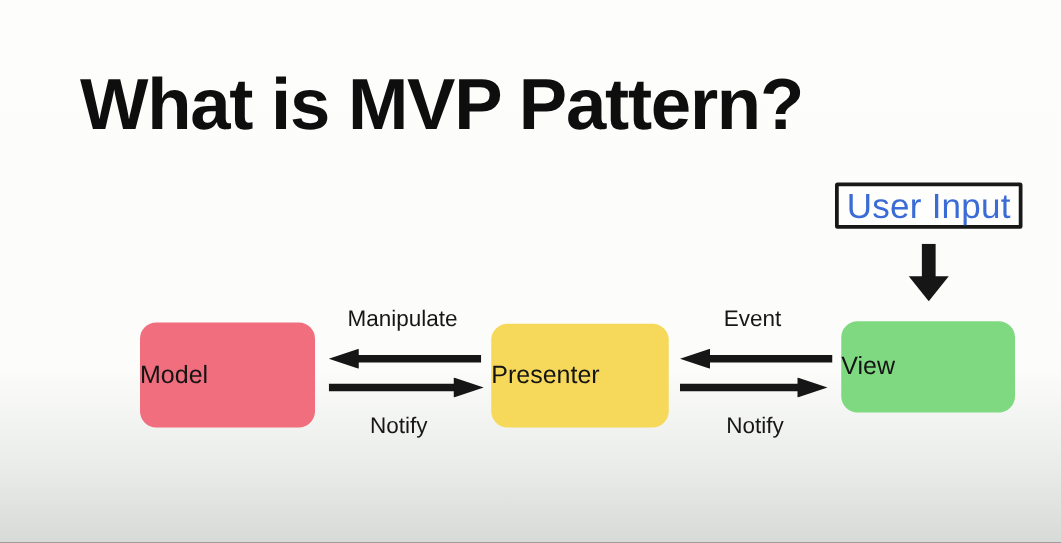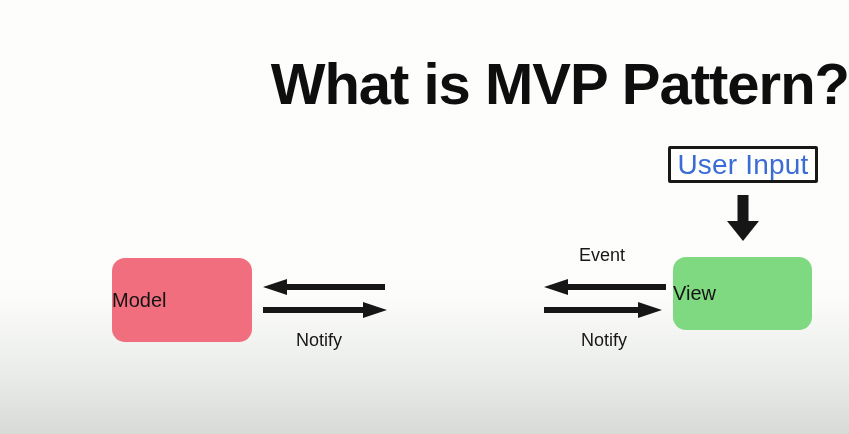--- a/index.html
+++ b/index.html
@@ -6,21 +6,21 @@
   #stage{
     position:relative;
     width:849px;height:434px;
     overflow:hidden;
     font-family:"Liberation Sans",sans-serif;
     background:linear-gradient(to bottom,#FDFEFB 0%,#FCFDFB 68%,#EAECE9 86%,#D8DAD7 100%);
   }
   .title{
     position:absolute;top:16px;left:0;width:100%;
     box-sizing:border-box;padding-left:64px;
-    text-align:right;
+    text-align:left;
     font-size:58px;font-weight:700;letter-spacing:-1px;
     color:#0e0e0e;line-height:1.0;
     white-space:nowrap;
   }
   .user-input-box{
     position:absolute;left:668px;top:146px;width:150px;height:37px;
     border:3px solid #181818;border-radius:2px;
     background:#FEFEFD;
     display:flex;align-items:center;justify-content:center;
     font-size:28px;letter-spacing:0.2px;
@@ -66,25 +66,29 @@
     <svg width="38" height="46" viewBox="0 0 38 46" fill="currentColor">
       <rect x="13.5" y="0" width="11" height="28"></rect>
       <polygon points="3,26 35,26 19,46"></polygon>
     </svg>
   </div>
 
   <div class="node node-model" style="background: rgb(240, 110, 126);">
     <span>Model</span>
   </div>
 
+  <div class="node node-presenter" style="background: rgb(246, 217, 90);">
+    <span>Presenter</span>
+  </div>
 
   <div class="node node-view" style="background: rgb(127, 217, 128);">
     <span>View</span>
   </div>
 
+  <div class="edge-label lbl-manipulate">Manipulate</div>
 
   <div class="arrow arrow-manipulate" style="color: rgb(22, 22, 22);">
     <svg width="122" height="16" viewBox="0 0 122 16" fill="currentColor">
       <polygon points="0,8 24,0 24,16"></polygon>
       <rect x="22" y="5" width="100" height="6"></rect>
     </svg>
   </div>
 
   <div class="arrow arrow-changed" style="color: rgb(22, 22, 22);">
     <svg width="124" height="16" viewBox="0 0 124 16" fill="currentColor">

